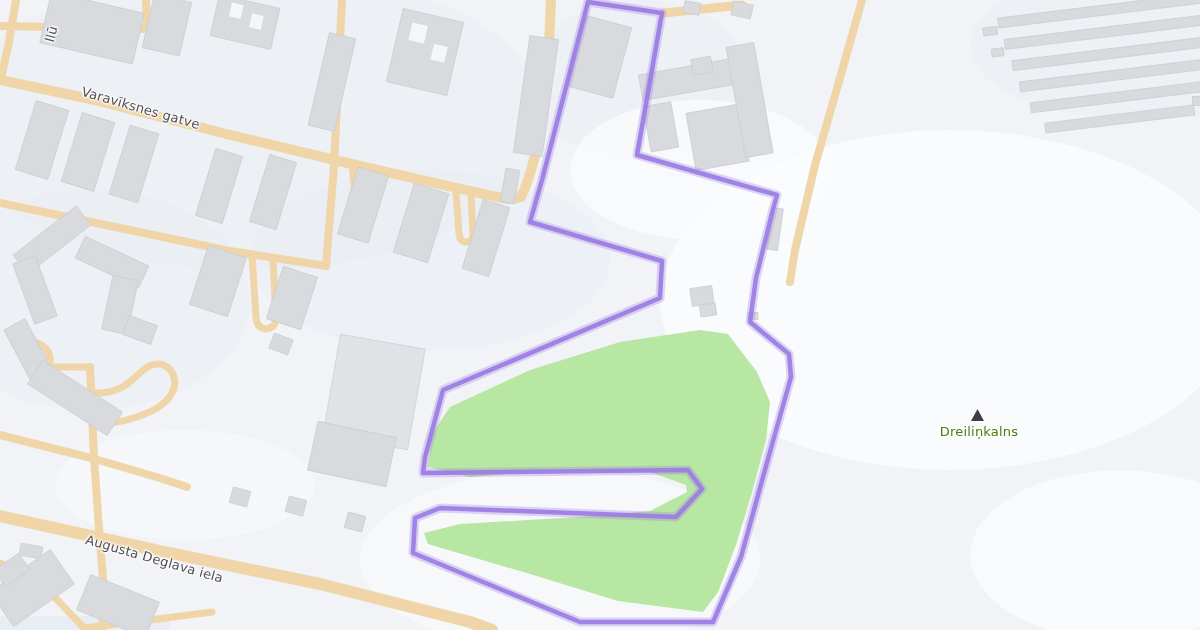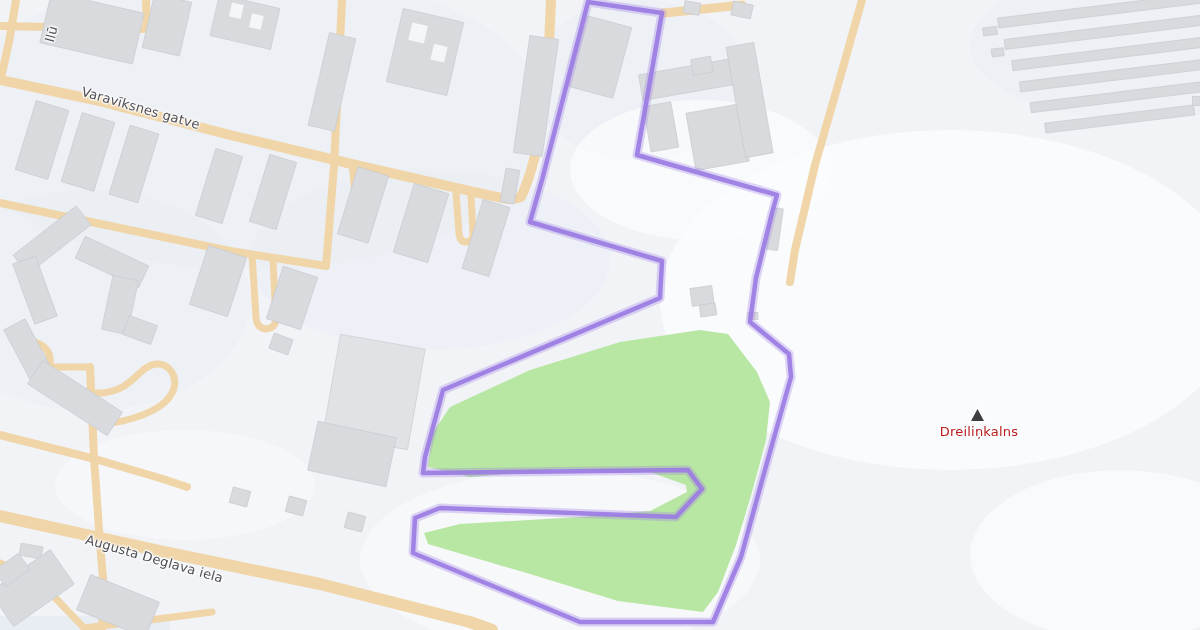--- a/index.html
+++ b/index.html
@@ -20,21 +20,21 @@
   .boundary{fill:none;stroke:var(--c-boundary,#9b7ce3);stroke-width:4.5;opacity:0.92;stroke-linejoin:round;stroke-linecap:round;}
   .map-label{
     position:absolute;white-space:nowrap;color:var(--c-label-text,#4f4f58);
     font-size:13px;letter-spacing:0.2px;
     text-shadow:0 0 2px #fff,0 0 3px #fff,1px 1px 2px #fff,-1px -1px 2px #fff,1px -1px 2px #fff,-1px 1px 2px #fff;
     pointer-events:none;
   }
   .label-street-top{left:84px;top:84px;transform:rotate(16deg);transform-origin:0 0;}
   .label-street-bottom{left:88px;top:532px;transform:rotate(16deg);transform-origin:0 0;}
   .label-street-left{left:42px;top:40px;transform:rotate(-75deg);transform-origin:0 0;}
-  .label-peak{left:979px;top:424px;transform:translateX(-50%);color:#b91c1c;font-size:13px;}
+  .label-peak{left:979px;top:424px;transform:translateX(-50%);color:#4d7c0f;font-size:13px;}
 </style>
 </head>
 <body>
 
 <div class="viewport">
   <svg class="map-svg" width="1200" height="630" viewBox="0 0 1200 630">
 
     <g>
       <ellipse class="patch-blue" cx="250" cy="120" rx="300" ry="150" opacity="0.55"></ellipse>
       <ellipse class="patch-blue" cx="90" cy="300" rx="160" ry="110" opacity="0.5"></ellipse>

